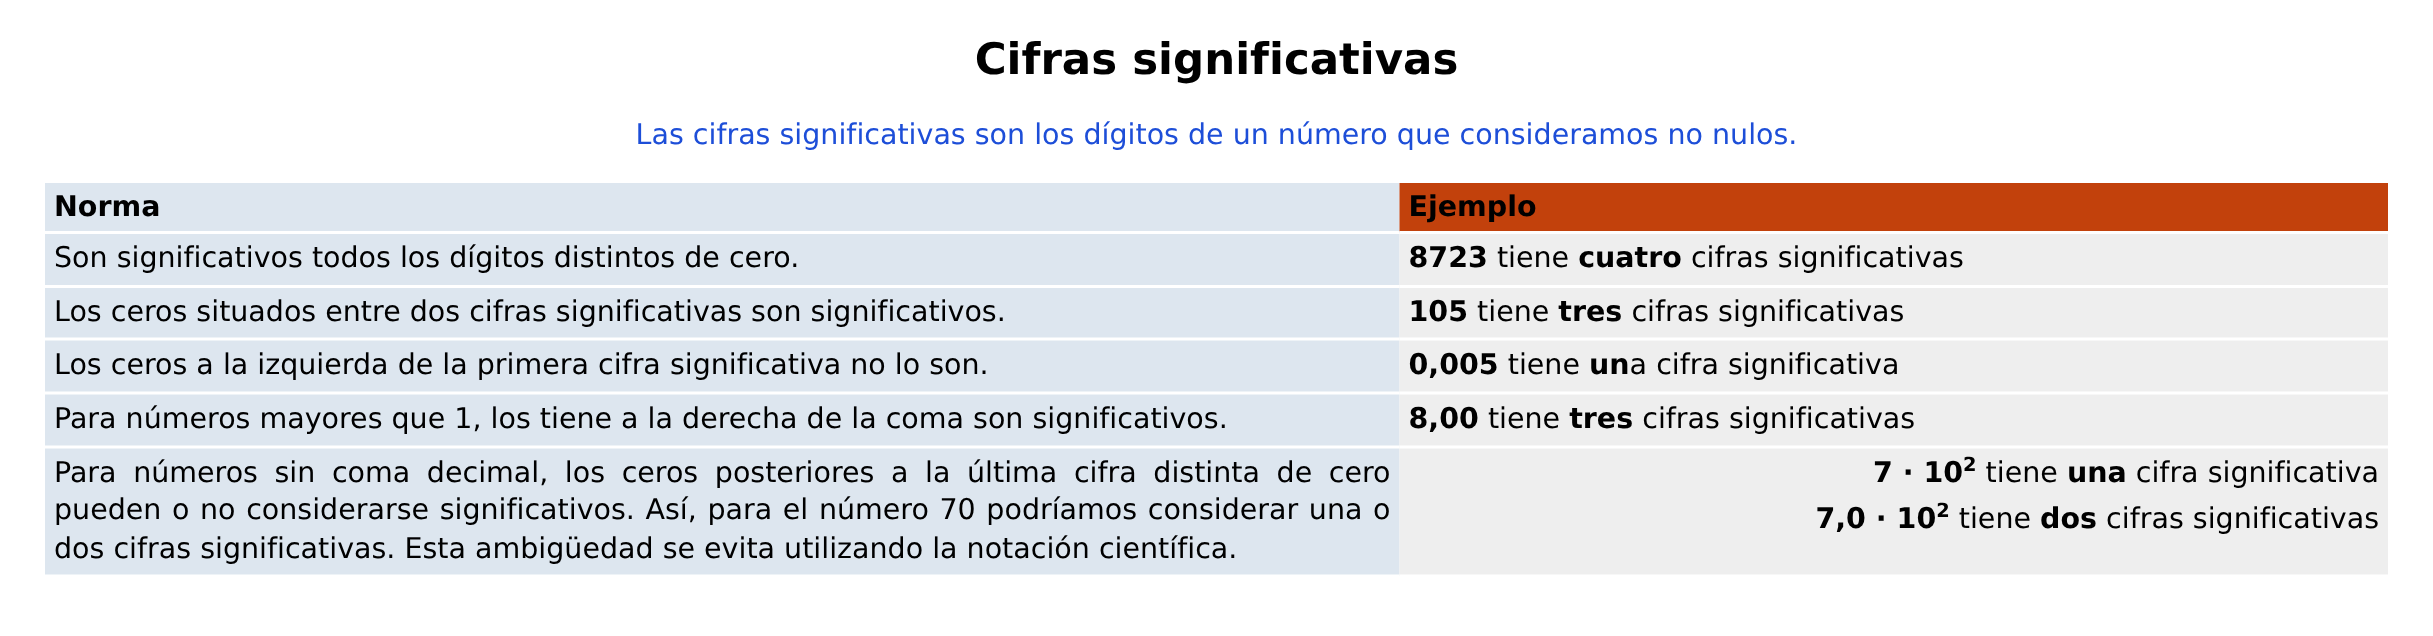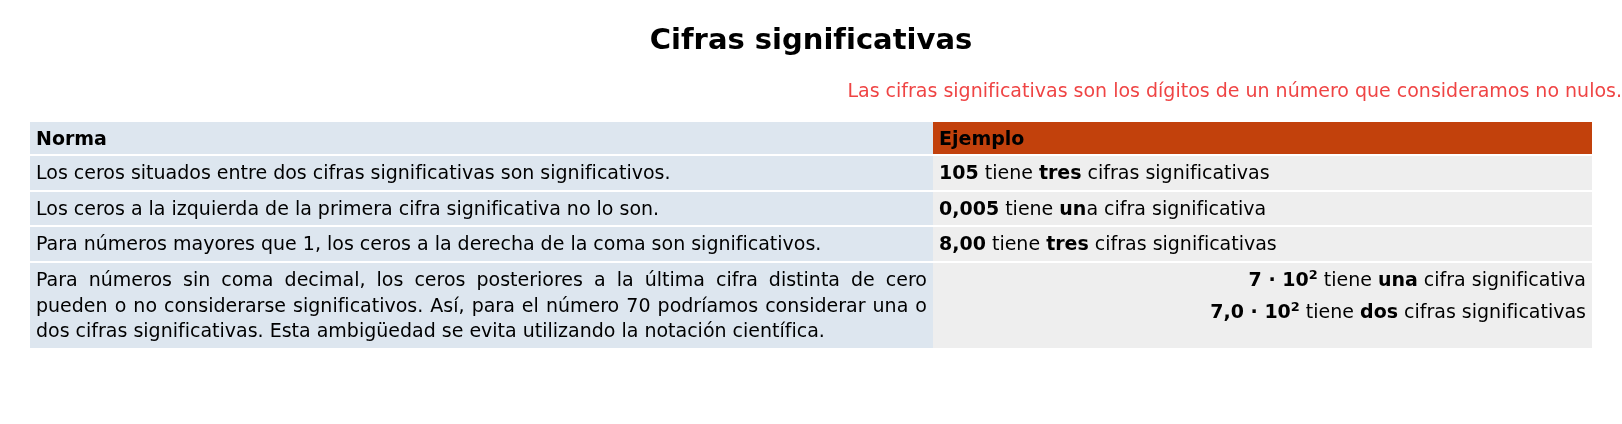--- a/index.html
+++ b/index.html
@@ -23,26 +23,26 @@
   .title {
     text-align: center;
     font-size: 29px;
     font-weight: bold;
     letter-spacing: 0px;
     margin: 22px 0 0 0;
     padding: 0;
     color: #000000;
   }
   .subtitle {
-    text-align: right;
+    text-align: center;
     font-size: 19px;
     font-weight: normal;
     margin: 23px 0 0 0;
     padding: 0;
-    color: #ef4444;
+    color: #1d4ed8;
   }
   .table-wrap {
     margin: 21px 0 0 0;
     padding: 0 30px 0 30px;
     box-sizing: border-box;
     width: 1358px;
   }
   table.sigfig {
     border-collapse: collapse;
     width: 1562px;
@@ -96,33 +96,39 @@
         <col class="col-ejemplo">
       </colgroup>
       <thead>
         <tr>
           <th class="head-norma">Norma</th>
           <th class="head-ejemplo">Ejemplo</th>
         </tr>
       </thead>
       <tbody id="table-body">
           <tr>
+            <td class="cell-norma">Son significativos todos los dígitos distintos de cero.</td>
+            <td class="cell-ejemplo">
+              <div class="ej-line"><span class="b">8723</span><span> tiene </span><span class="b">cuatro</span><span> cifras significativas</span></div>
+            </td>
+          </tr>
+          <tr>
             <td class="cell-norma">Los ceros situados entre dos cifras significativas son significativos.</td>
             <td class="cell-ejemplo">
               <div class="ej-line"><span class="b">105</span><span> tiene </span><span class="b">tres</span><span> cifras significativas</span></div>
             </td>
           </tr>
           <tr>
             <td class="cell-norma">Los ceros a la izquierda de la primera cifra significativa no lo son.</td>
             <td class="cell-ejemplo">
               <div class="ej-line"><span class="b">0,005</span><span> tiene </span><span class="b">un</span><span>a cifra significativa</span></div>
             </td>
           </tr>
           <tr>
-            <td class="cell-norma">Para números mayores que 1, los ceros a la derecha de la coma son significativos.</td>
+            <td class="cell-norma">Para números mayores que 1, los tiene a la derecha de la coma son significativos.</td>
             <td class="cell-ejemplo">
               <div class="ej-line"><span class="b">8,00</span><span> tiene </span><span class="b">tres</span><span> cifras significativas</span></div>
             </td>
           </tr>
           <tr>
             <td class="cell-norma justify">Para números sin coma decimal, los ceros posteriores a la última cifra distinta de cero pueden o no considerarse significativos. Así, para el número 70 podríamos considerar una o dos cifras significativas. Esta ambigüedad se evita utilizando la notación científica.</td>
             <td class="cell-ejemplo ej-stack pad-top-ej">
               <div class="ej-line"><span class="b">7 · 10</span><sup class="b">2</sup><span> tiene </span><span class="b">una</span><span> cifra significativa</span></div>
               <div class="ej-line"><span class="b">7,0 · 10</span><sup class="b">2</sup><span> tiene </span><span class="b">dos</span><span> cifras significativas</span></div>
             </td>

